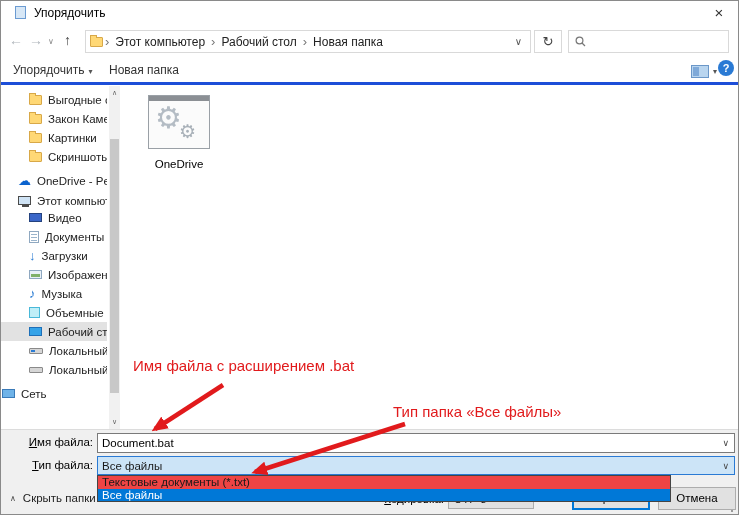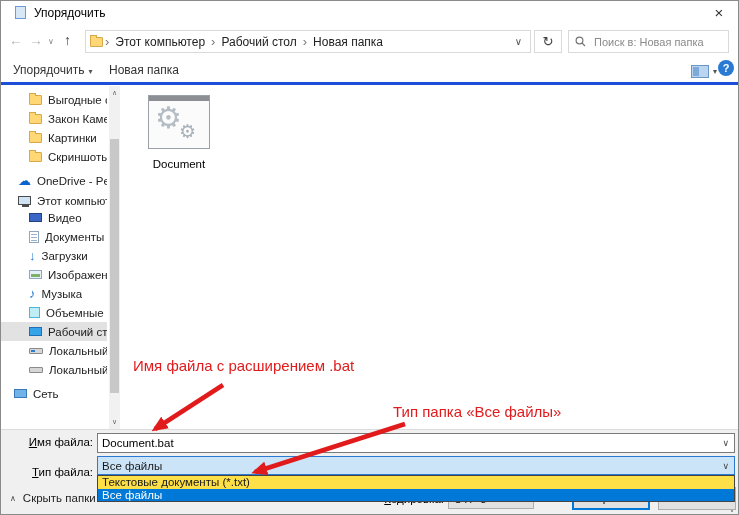--- a/index.html
+++ b/index.html
@@ -68,21 +68,21 @@
   .file-label{margin-top:9px;font-size:11.5px;color:#000;}
 
   
   .footer{position:absolute;left:0;top:428px;width:100%;height:87px;background:#f0f0f0;border-top:1px solid #dcdcdc;}
   .f-label{position:absolute;font-size:11.5px;color:#000;text-align:right;white-space:nowrap;}
   .combo{position:absolute;display:flex;align-items:center;font-size:11.5px;}
   .combo .chev{margin-left:auto;font-size:9px;color:#444;padding:0 5px;}
   .filename-combo{left:96px;top:3px;width:638px;height:20px;background:#fff;border:1px solid #7a7a7a;}
   .filename-combo input{border:none;outline:none;background:transparent;font-family:inherit;font-size:11.5px;padding-left:4px;flex:1;min-width:0;color:#000;}
   .type-combo{left:96px;top:26px;width:638px;height:19px;background:#cce4f7;border:1px solid #2a7ad4;padding-left:4px;}
-  .dropdown{position:absolute;left:96px;top:45px;width:638px;background:#fde047;border:1px solid #444;z-index:40;}
+  .dropdown{position:absolute;left:96px;top:45px;width:574px;background:#ef4444;border:1px solid #444;z-index:40;}
   .dd-opt{height:12.5px;line-height:12.5px;font-size:11.5px;padding-left:4px;white-space:nowrap;overflow:hidden;}
   .dd-opt.sel{background:#0078d7;color:#fff;}
   .hide-folders{position:absolute;left:9px;top:62px;display:flex;align-items:center;gap:7px;font-size:11.5px;color:#222;}
   .hide-chev{font-size:8px;color:#444;}
   .enc-combo{left:447px;top:58px;width:86px;height:21px;background:#e1e1e1;border:1px solid #adadad;padding-left:5px;}
   .btn{position:absolute;top:57px;height:23px;font-size:11.5px;text-align:center;line-height:21px;background:#e1e1e1;color:#000;}
   .btn-save{left:571px;width:78px;border:1px solid #0078d7;box-shadow:inset 0 0 0 1px #0078d7;}
   .btn-cancel{left:657px;width:78px;border:1px solid #adadad;}
   .grip{position:absolute;right:5px;bottom:4px;width:2px;height:2px;background:#9a9a9a;box-shadow:-4px 4px #9a9a9a,-8px 8px #9a9a9a,0 4px #b8b8b8,-4px 8px #b8b8b8,0 8px #cfcfcf;}
 
@@ -117,21 +117,20 @@
       <span class="crumb">Новая папка</span>
       <span class="addr-chevron">∨</span>
     </div>
     <div class="refresh">↻</div>
 
     <div class="searchbox">
       <svg width="11" height="11" viewBox="0 0 11 11">
         <circle cx="4.5" cy="4.5" r="3.4" fill="none" stroke="#777" stroke-width="1.2"></circle>
         <line x1="7" y1="7" x2="10" y2="10" stroke="#777" stroke-width="1.2"></line>
       </svg>
-      <input placeholder="Поиск в: Новая папка" style="">
     </div>
   </div>
 
   <div class="toolbar">
     <span class="tb-btn" style="left:12px;"><span>Упорядочить</span><span class="tb-caret">▾</span></span>
     <span class="tb-btn" style="left:108px;">Новая папка</span>
     <span class="view-icon"></span>
     <span class="view-caret">▾</span>
   </div>
   <span class="help-circle">?</span>
@@ -189,37 +188,37 @@
       <span>Рабочий стол</span>
     </div>
   <div class="side-item" style="top:340px;padding-left:28px;">
       <span class="ic ic-disk os"></span>
       <span>Локальный дис</span>
     </div>
   <div class="side-item" style="top:359px;padding-left:28px;">
       <span class="ic ic-disk"></span>
       <span>Локальный дис</span>
     </div>
-  <div class="side-item" style="top:383px;padding-left:13px;">
+  <div class="side-item" style="top:383px;padding-left:1px;">
       <span class="ic ic-net"></span>
       <span>Сеть</span>
     </div>
 
   <div class="side-scroll">
     <span class="scroll-arrow" style="top:3px;">∧</span>
     <span class="scroll-arrow" style="bottom:3px;">∨</span>
     <span class="scroll-thumb" style="top:53px;height:254px;"></span>
   </div>
 
   <div class="file-tile">
     <div class="file-icon">
       <span class="gear-big">⚙</span>
       <span class="gear-small">⚙</span>
     </div>
-    <div class="file-label">Document</div>
+    <div class="file-label">OneDrive</div>
   </div>
 
   <div class="annot" style="left:132px;top:356px;">Имя файла с расширением .bat</div>
   <div class="annot" style="left:392px;top:402px;">Тип папка «Все файлы»</div>
   <svg class="arrow-layer" viewBox="0 0 739 515">
     <defs>
       <marker id="ah" markerUnits="userSpaceOnUse" markerWidth="16" markerHeight="14" refX="12" refY="7" orient="auto">
         <path d="M0,0 L16,7 L0,14 z" fill="#e11a1c"></path>
       </marker>
     </defs>
@@ -227,21 +226,21 @@
     <line x1="404" y1="423" x2="254" y2="471" stroke="#e11a1c" stroke-width="4.5" marker-end="url(#ah)"></line>
   </svg>
 
   <div class="footer">
     <div class="f-label" style="left:10px;top:6px;width:82px;"><u>И</u><span>мя файла:</span></div>
     <div class="combo filename-combo">
       <input value="Document.bat" style="">
       <span class="chev">∨</span>
     </div>
 
-    <div class="f-label" style="left:10px;top:36px;width:82px;"><u>Т</u><span>ип файла:</span></div>
+    <div class="f-label" style="left:10px;top:29px;width:82px;"><u>Т</u><span>ип файла:</span></div>
     <div class="combo type-combo">
       <span>Все файлы</span>
       <span class="chev">∨</span>
     </div>
 
     <div class="dropdown">
       <div class="dd-opt">Текстовые документы (*.txt)</div>
       <div class="dd-opt sel">Все файлы</div>
     </div>
 

